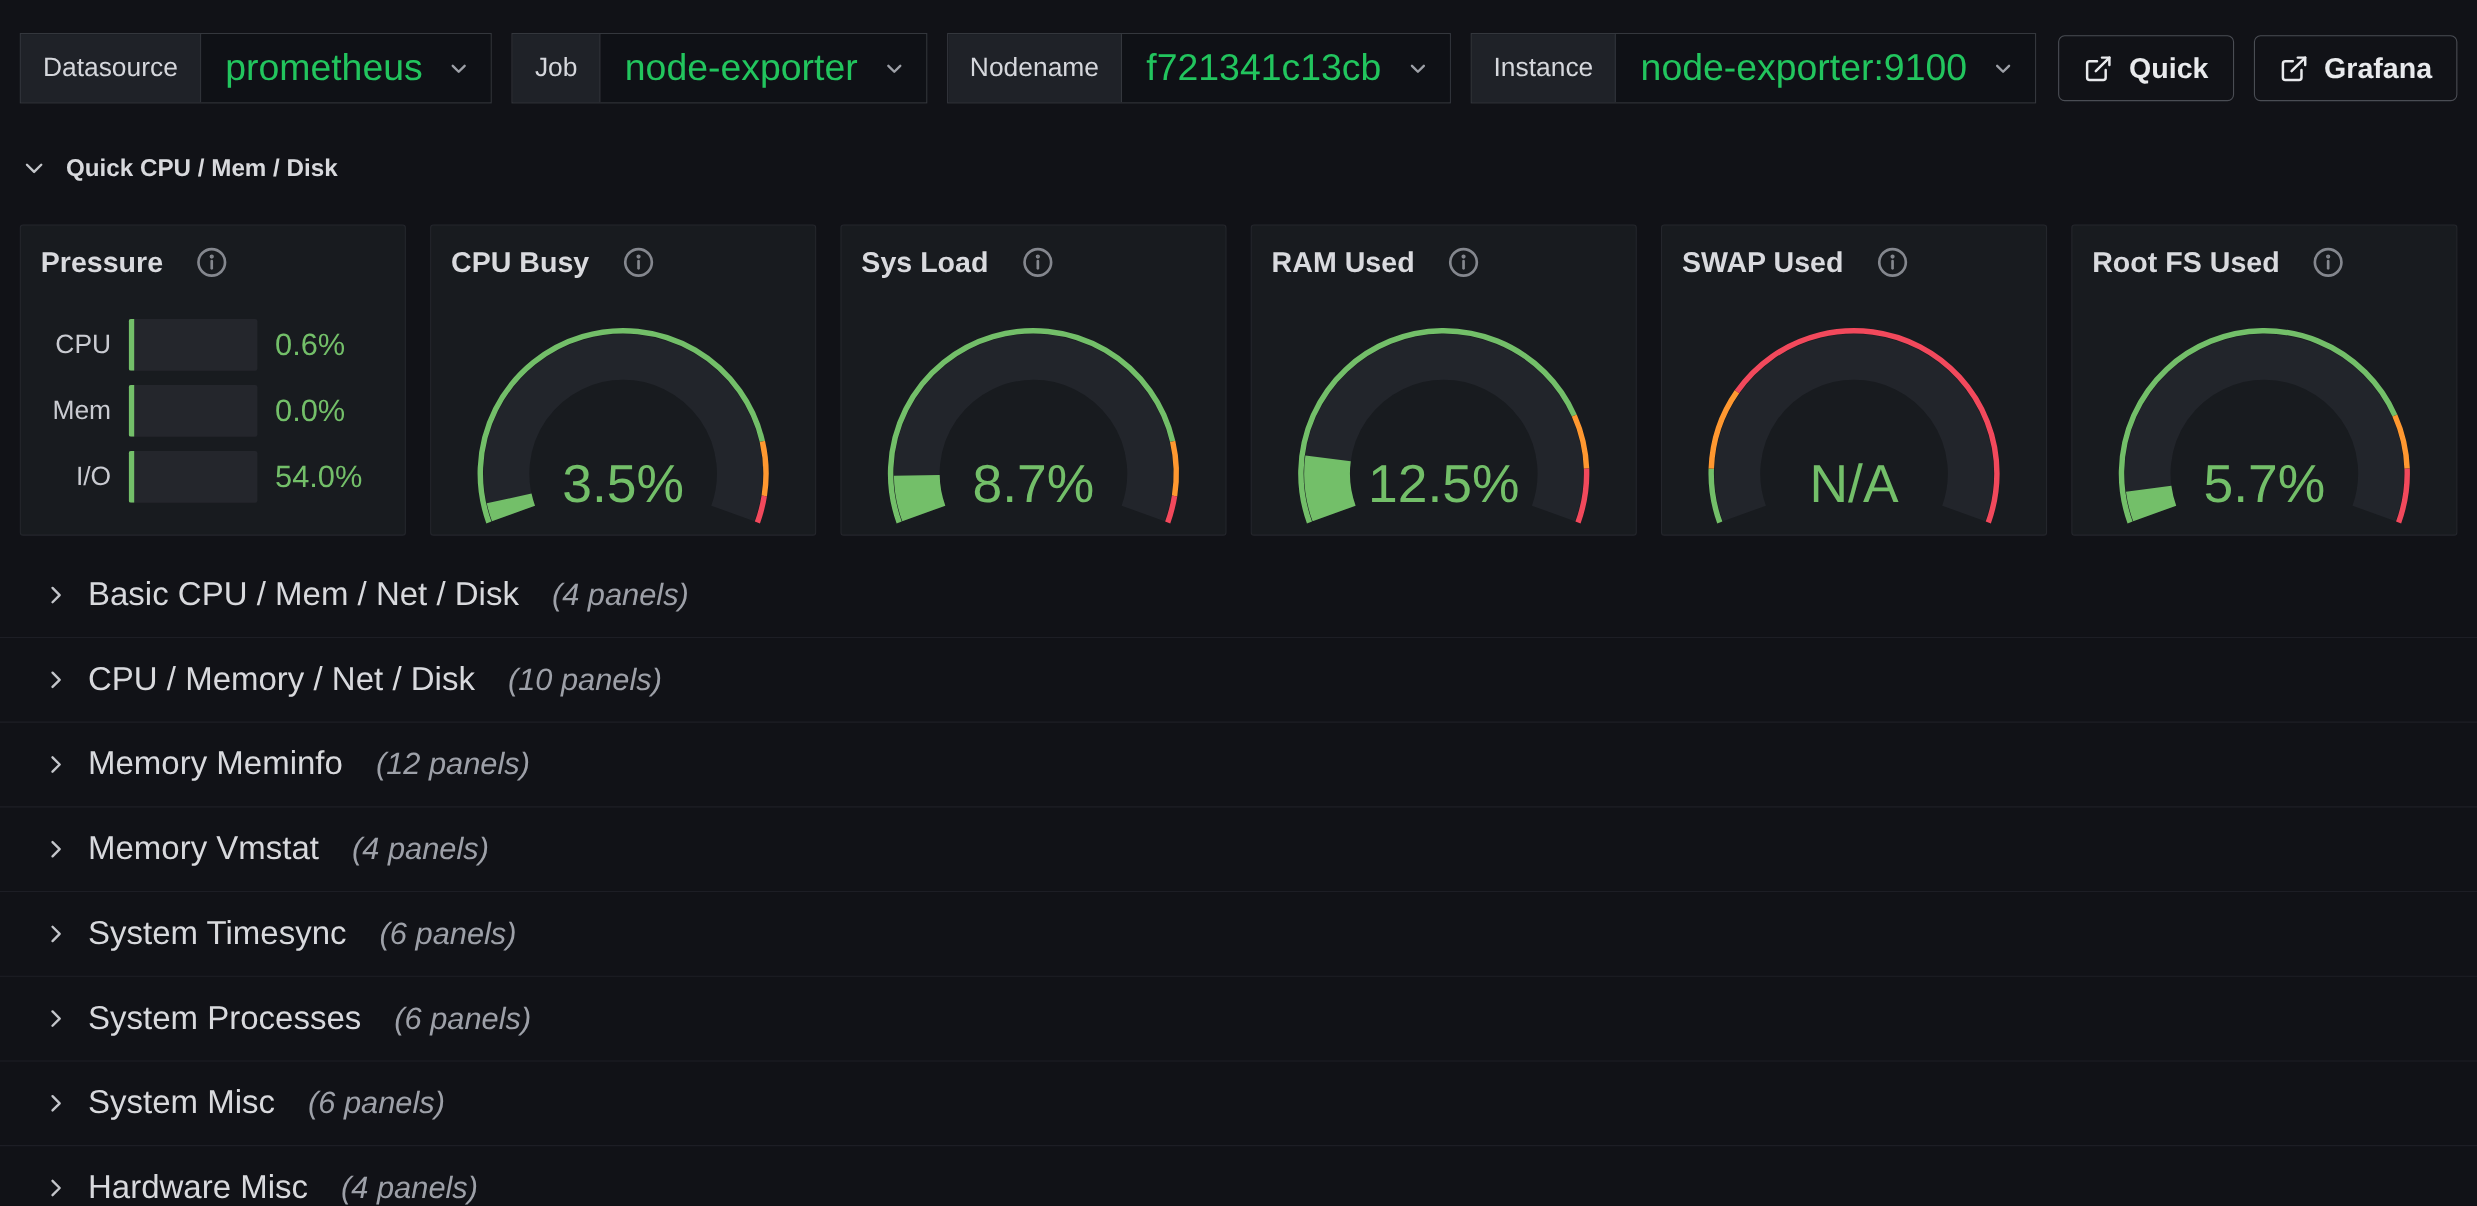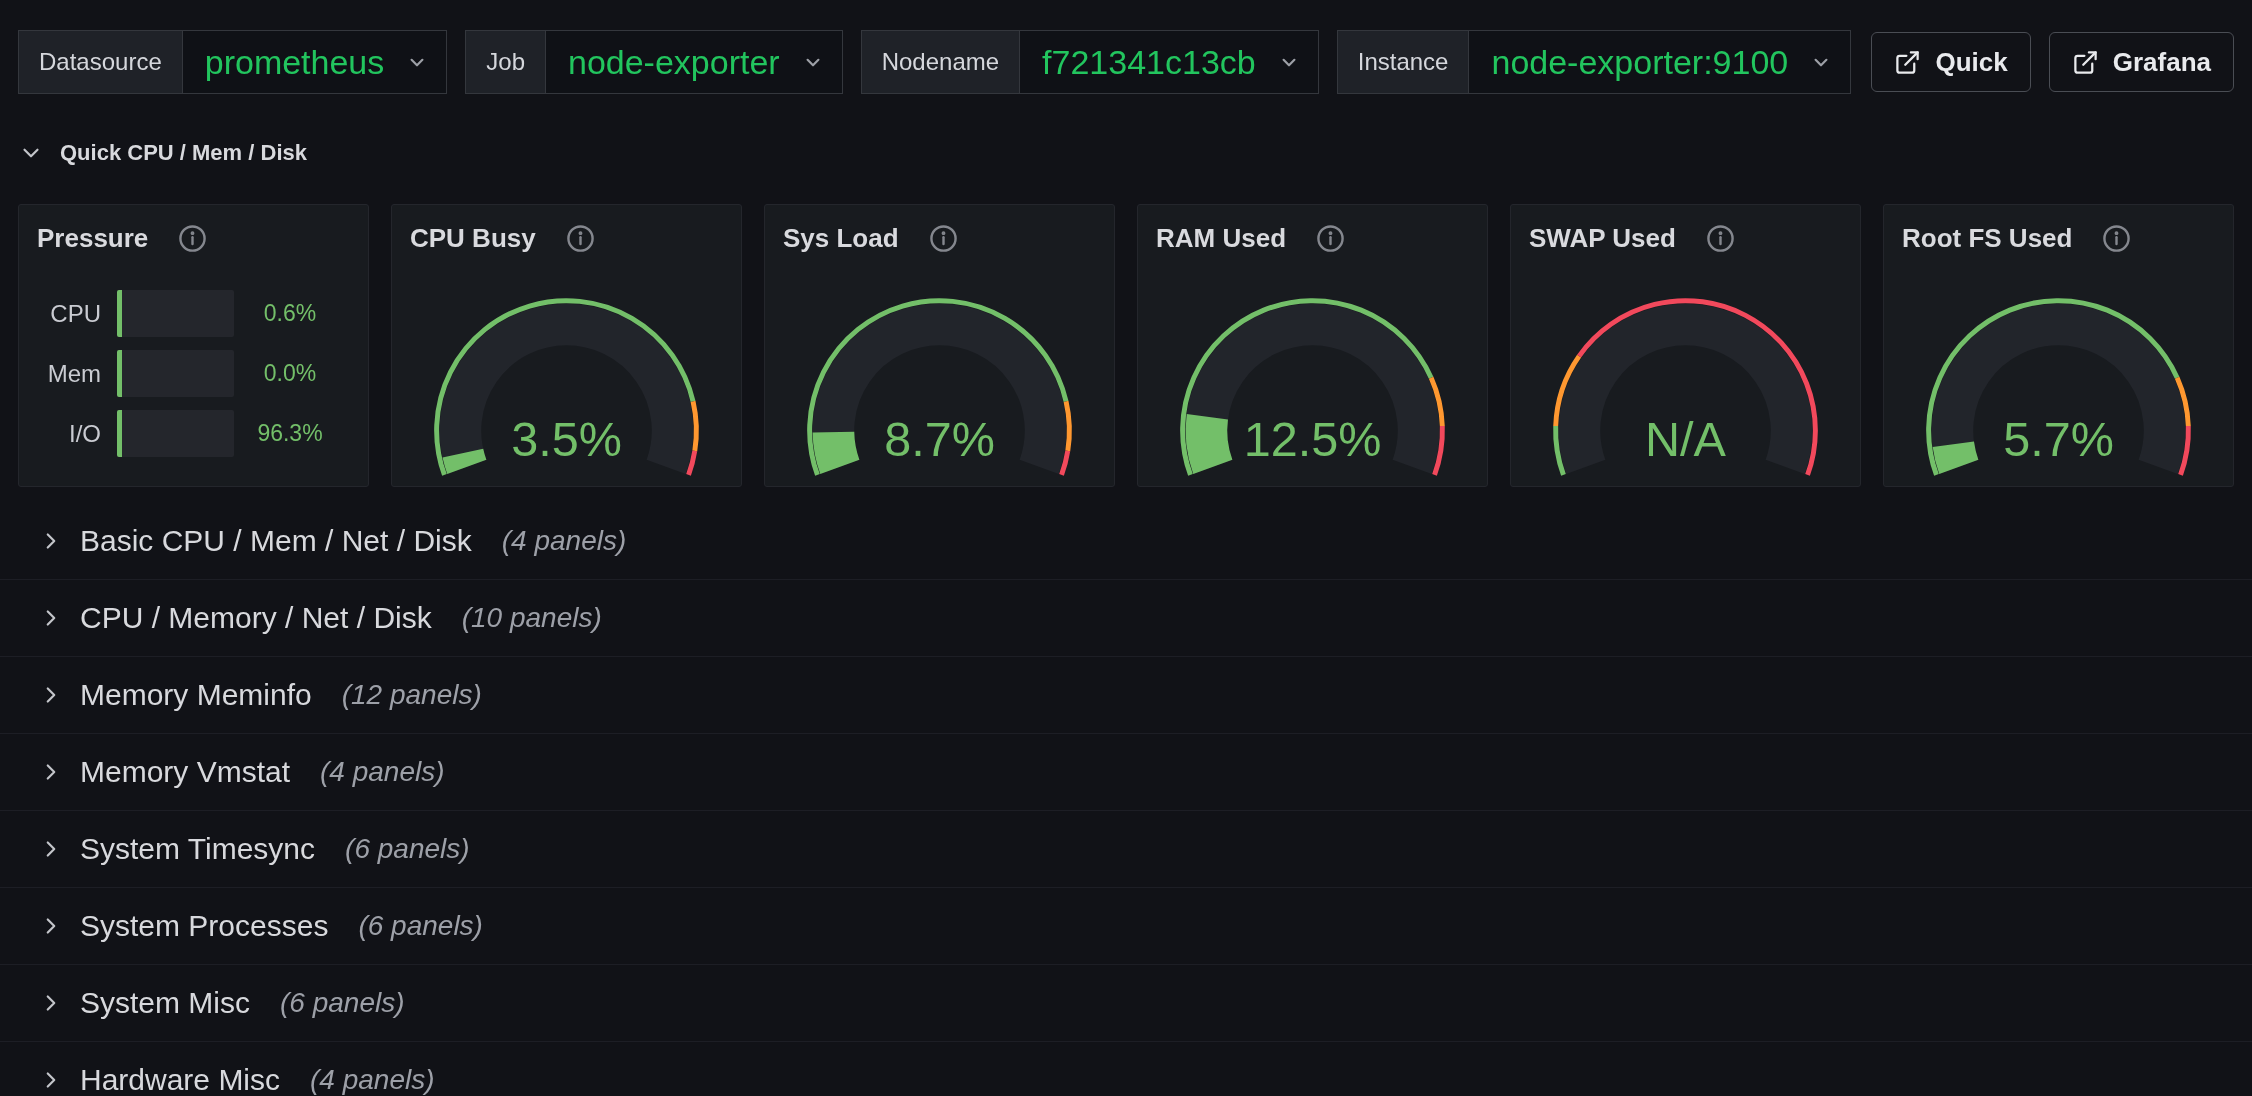--- a/index.html
+++ b/index.html
@@ -34,21 +34,21 @@
   .info-icon svg{width:29px;height:29px;}
   .gauge-svg{display:block;width:100%;}
   .gauge-value{fill:#73BF69;font-size:49px;font-family:"Liberation Sans",sans-serif;text-anchor:middle;}
 
   
   .press-body{display:flex;flex-direction:column;gap:13px;margin-top:27px;}
   .press-row{display:grid;grid-template-columns:66px 1fr 80px;align-items:center;gap:16px;padding:0 38px 0 16px;height:47px;}
   .press-label{font-size:24px;color:#C9CBD1;text-align:right;white-space:nowrap;}
   .press-track{position:relative;height:47px;background:#24262C;border-radius:2px;overflow:hidden;}
   .press-fill{position:absolute;left:0;top:0;bottom:0;background:#73BF69;}
-  .press-value{font-size:23px;color:#73BF69;text-align:center;white-space:nowrap;}
+  .press-value{font-size:28px;color:#73BF69;text-align:left;white-space:nowrap;}
 </style>
 </head>
 <body>
 
 <div class="dashboard">
 
   <header class="topbar">
 
     <div class="var">
       <span class="var-label">Datasource</span>
@@ -142,21 +142,21 @@
           <span class="press-track">
               <span class="press-fill" style="width: max(5px, 0%);"></span>
             </span>
           <span class="press-value">0.0%</span>
         </div>
         <div class="press-row">
           <span class="press-label">I/O</span>
           <span class="press-track">
               <span class="press-fill" style="width: max(5px, 0.1%);"></span>
             </span>
-          <span class="press-value">96.3%</span>
+          <span class="press-value">54.0%</span>
         </div>
       </div>
     </article>
 
     <article class="panel">
       <header class="panel-header">
         <h2 class="panel-title">CPU Busy</h2>
         <span class="info-icon">
           <svg viewBox="0 0 24 24" fill="none" stroke="currentColor" stroke-width="2" stroke-linecap="round">
               <circle cx="12" cy="12" r="10"></circle>

